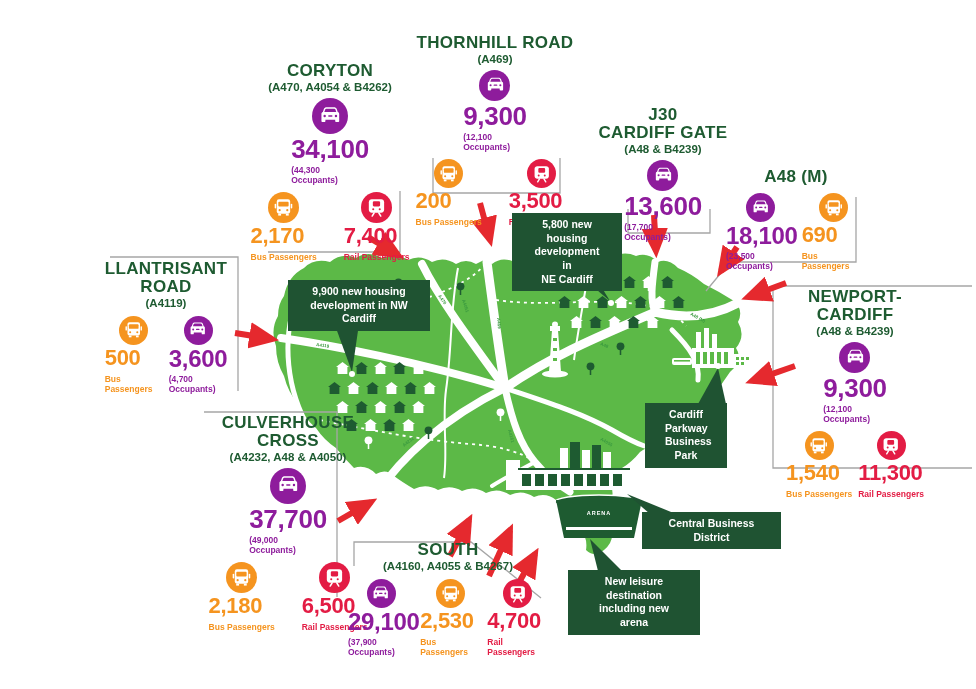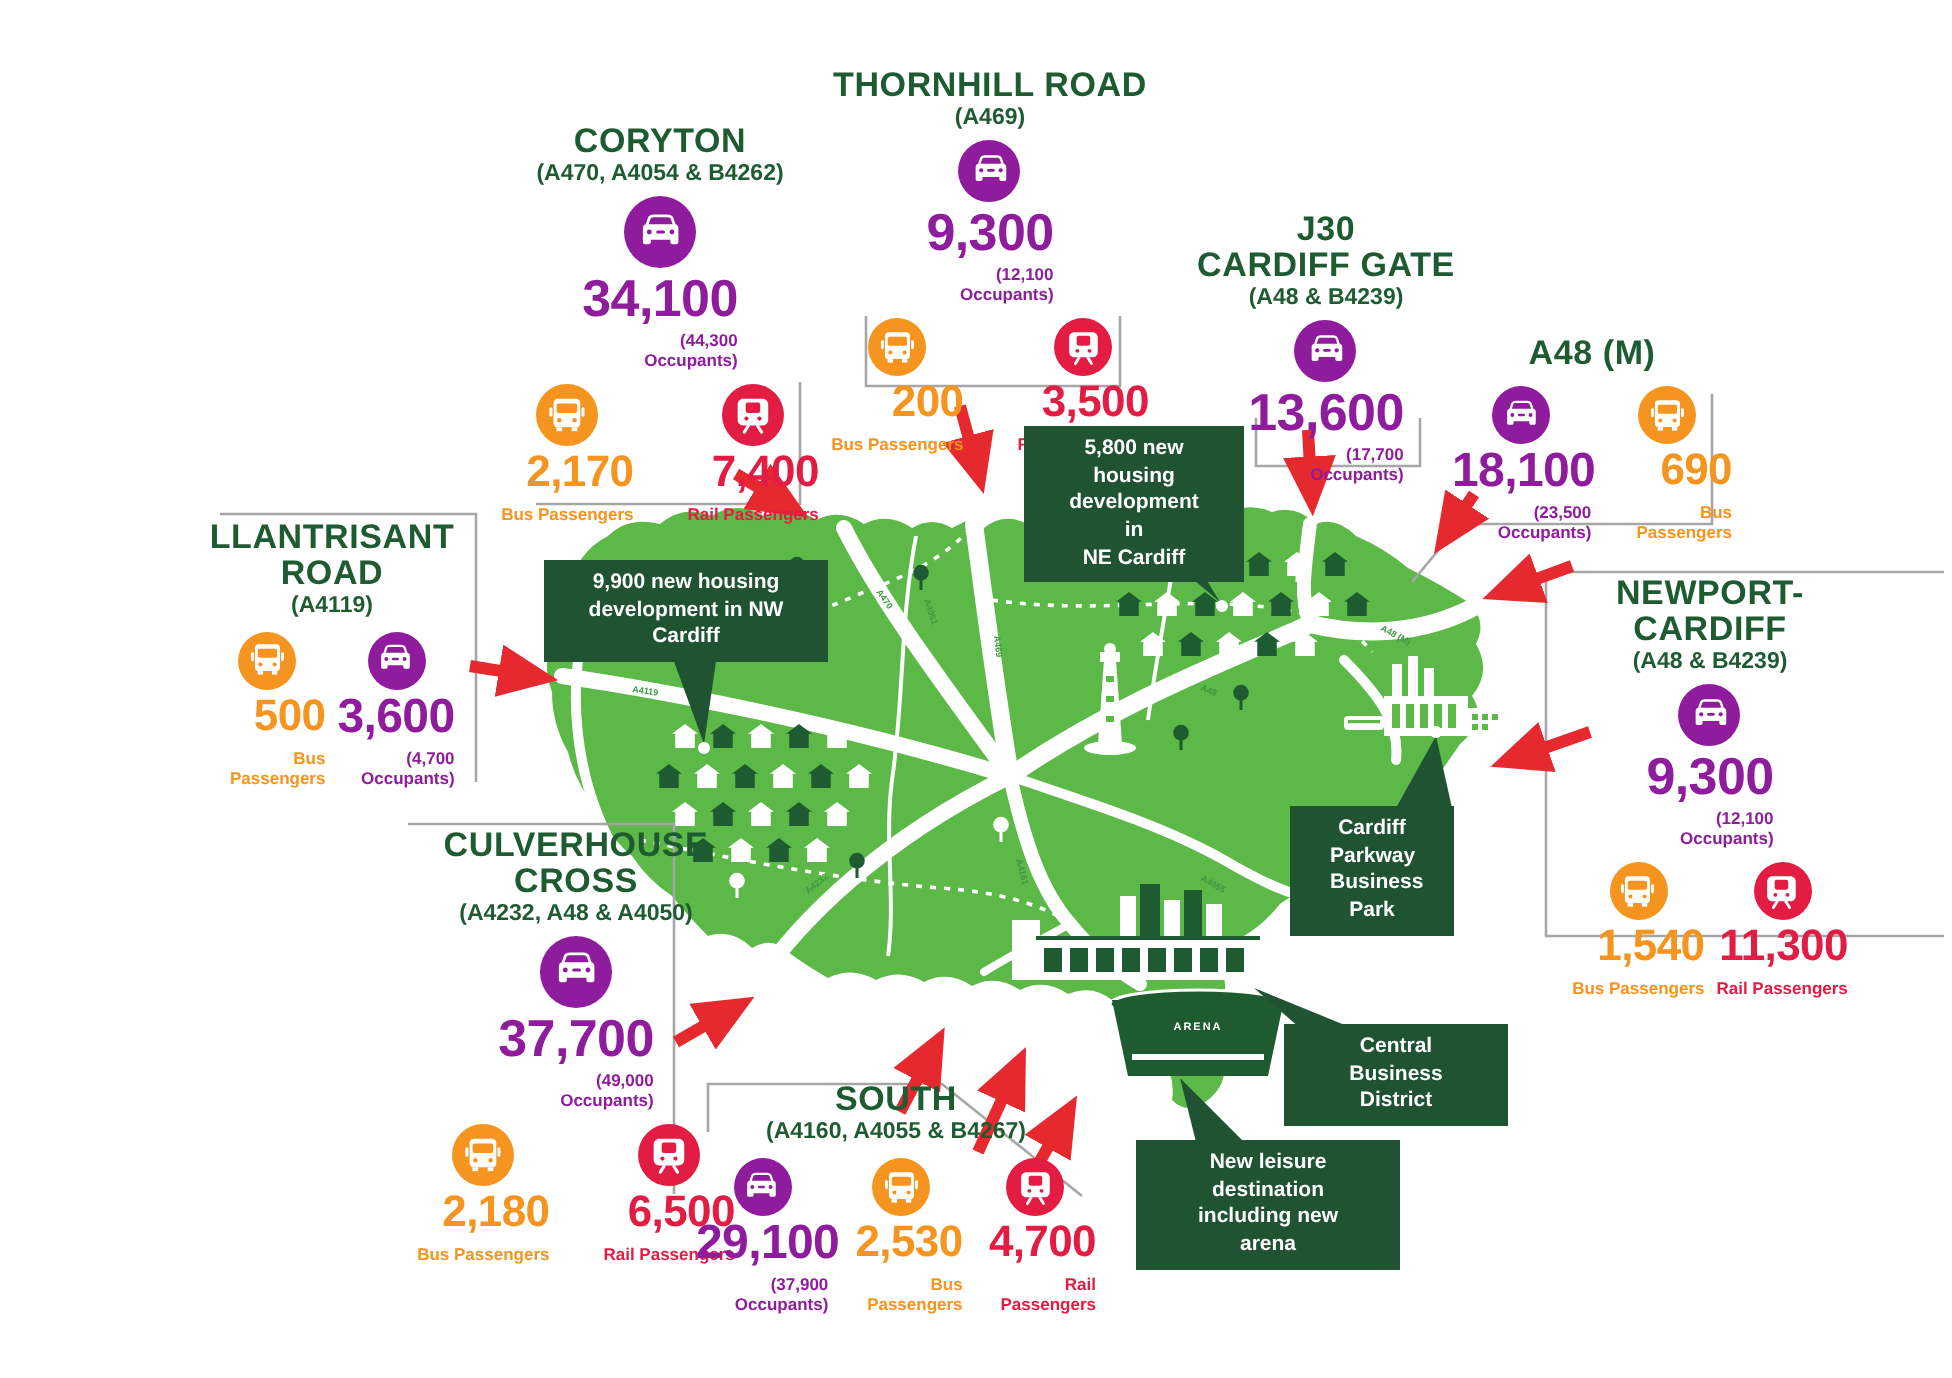--- a/index.html
+++ b/index.html
@@ -6,21 +6,21 @@
   body{
     width:976px;height:689px;position:relative;overflow:hidden;background:#fff;
     font-family:"Liberation Sans", sans-serif;
   }
   .layer{position:absolute;left:0;top:0;width:976px;height:689px;}
   .corridor{position:absolute;text-align:center;z-index:3;}
   .c-title{font-weight:800;color:#1E5B31;font-size:17px;line-height:1.05;letter-spacing:.3px;white-space:pre-line;}
   .c-roads{font-weight:700;color:#1E5B31;font-size:11.5px;margin-top:1px;}
   .row{display:flex;justify-content:center;gap:27px;margin-top:2px;}
   .row.tight{gap:6px;}
-  .stat{display:inline-block;vertical-align:top;text-align:right;min-width:58px;}
+  .stat{display:inline-block;vertical-align:top;text-align:left;min-width:58px;}
   .disc{border-radius:50%;display:flex;align-items:center;justify-content:center;margin:5px auto 2px;}
   .disc svg{width:74%;height:74%;}
   .d36{width:36px;height:36px;} .d32{width:31px;height:31px;} .d30{width:29px;height:29px;}
   .purple-bg{background:#8E1C9C;color:#8E1C9C;}
   .orange-bg{background:#F5941F;color:#F5941F;}
   .red-bg{background:#E31C44;color:#E31C44;}
   .val{font-weight:800;line-height:1;letter-spacing:-.3px;}
   .val.purple{color:#8E1C9C;font-size:26px;}
   .val.mid{font-size:24px;}
   .val.orange{color:#F5941F;font-size:22px;}
@@ -508,22 +508,22 @@
           <svg viewBox="0 0 24 24">
             <use href="#g-train"></use>
           </svg>
         </span>
       <div class="val red">11,300</div>
       <div class="lbl red">Rail Passengers</div>
     </div>
   </div>
 </div>
 
-<div class="callout" style="left:272px;top:280px;width:142px">9,900 new housing
+<div class="callout" style="left:288px;top:280px;width:142px">9,900 new housing
 development in NW Cardiff</div>
 <div class="callout" style="left:512px;top:213px;width:110px">5,800 new housing
 development in
 NE Cardiff</div>
 <div class="callout" style="left:645px;top:403px;width:82px">Cardiff Parkway
 Business Park</div>
-<div class="callout" style="left:642px;top:512px;width:112px">Central Business District</div>
+<div class="callout" style="left:642px;top:512px;width:139px">Central Business District</div>
 <div class="callout" style="left:568px;top:570px;width:132px">New leisure destination
 including new arena</div>
 
 </body></html>

